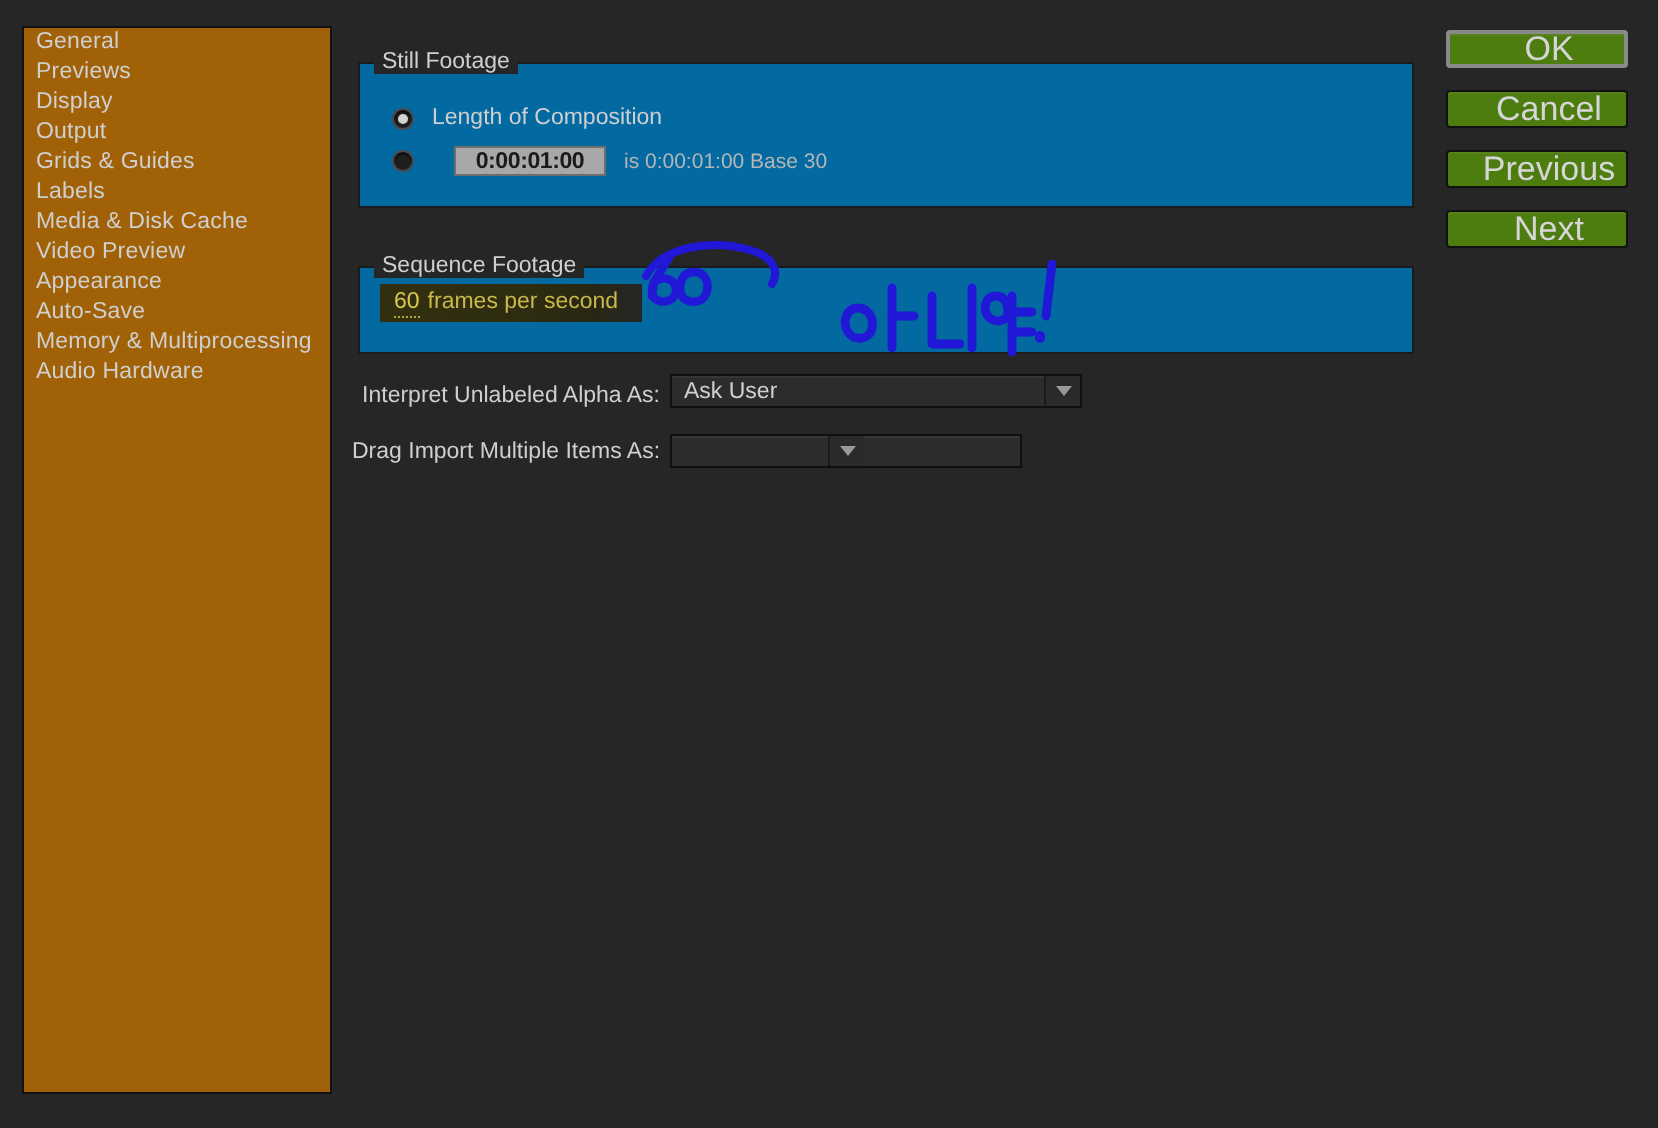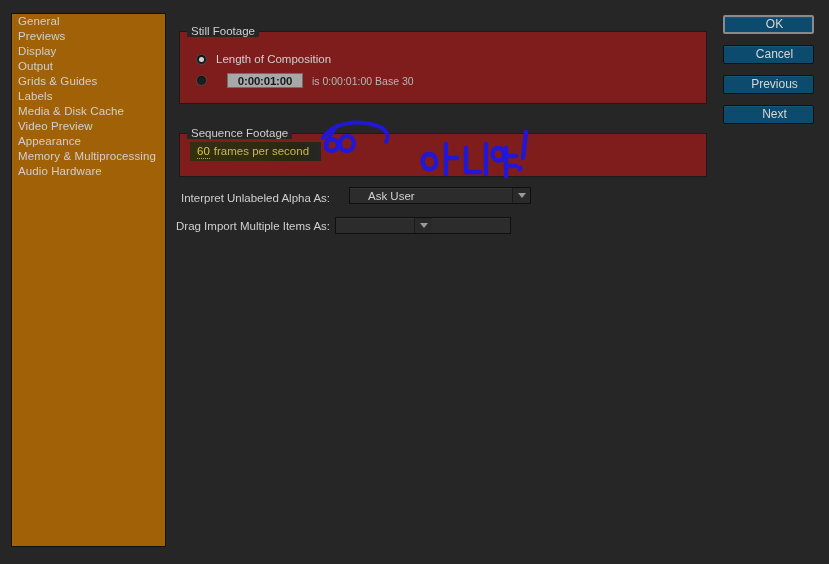--- a/index.html
+++ b/index.html
@@ -43,21 +43,21 @@
   .cat-item.selected {
     background: #3b3b3b;
     color: #e8e8e8;
   }
 
   
   .groupbox {
     position: absolute;
     border: 1px solid #1b1b1b;
     box-sizing: border-box;
-    background: #7f1d1d;
+    background: #0369a1;
   }
   .groupbox .gb-title {
     position: absolute;
     top: -7px;
     left: 7px;
     background: #262626;
     padding: 0 4px;
     font-size: 11.5px;
     color: #cfcfcf;
     white-space: nowrap;
@@ -187,23 +187,23 @@
   }
 
   
   .btn {
     position: absolute;
     left: 723px;
     width: 91px;
     height: 19px;
     line-height: 17px;
     text-align: center;
-    font-size: 12px;
+    font-size: 17px;
     color: #d6d6d6;
-    background: #0c4a6e;
+    background: #4d7c0f;
     border: 1px solid #111111;
     border-radius: 2px;
     box-sizing: border-box;
     box-shadow: inset 0 1px 0 rgba(255,255,255,0.06);
     padding-left: 12px;
   }
   .btn.default {
     border: 2px solid #8a8a8a;
     line-height: 15px;
   }
@@ -228,20 +228,21 @@
 <div class="cat-panel">
   <div class="cat-item">General</div>
   <div class="cat-item">Previews</div>
   <div class="cat-item">Display</div>
   <div class="cat-item">Output</div>
   <div class="cat-item">Grids &amp; Guides</div>
   <div class="cat-item">Labels</div>
   <div class="cat-item">Media &amp; Disk Cache</div>
   <div class="cat-item">Video Preview</div>
   <div class="cat-item">Appearance</div>
+  <div class="cat-item">Auto-Save</div>
   <div class="cat-item">Memory &amp; Multiprocessing</div>
   <div class="cat-item">Audio Hardware</div>
 </div>
 
 <div class="groupbox" id="still-footage-group">
   <div class="gb-title">Still Footage</div>
 </div>
 
 <div class="radio-row" style="left:196px; top:53px;">
   <span class="radio checked"></span>
@@ -257,21 +258,21 @@
 <div class="groupbox" id="sequence-footage-group">
   <div class="gb-title">Sequence Footage</div>
 </div>
 
 <div class="fps-field">
   <span class="fps-num">60</span><span style="margin-left:4px;">frames per second</span>
 </div>
 
 <div class="field-row" style="left:176px; top:187px;align-items:flex-end;">
   <span class="field-label" style="width:154px;">Interpret Unlabeled Alpha As:</span>
-  <span class="dropdown" style="width:182px; margin-left:19px;padding-left:12px;">
+  <span class="dropdown" style="width:206px; margin-left:5px;">
     <span class="dd-value">Ask User</span>
     <span class="dd-arrow"></span>
   </span>
 </div>
 
 <div class="field-row" style="left:176px; top:217px;">
   <span class="field-label" style="width:154px;">Drag Import Multiple Items As:</span>
   <span class="dropdown" style="width:176px; margin-left:5px;flex-direction:column;">
     <span class="dd-value">Footage</span>
     <span class="dd-arrow"></span>

